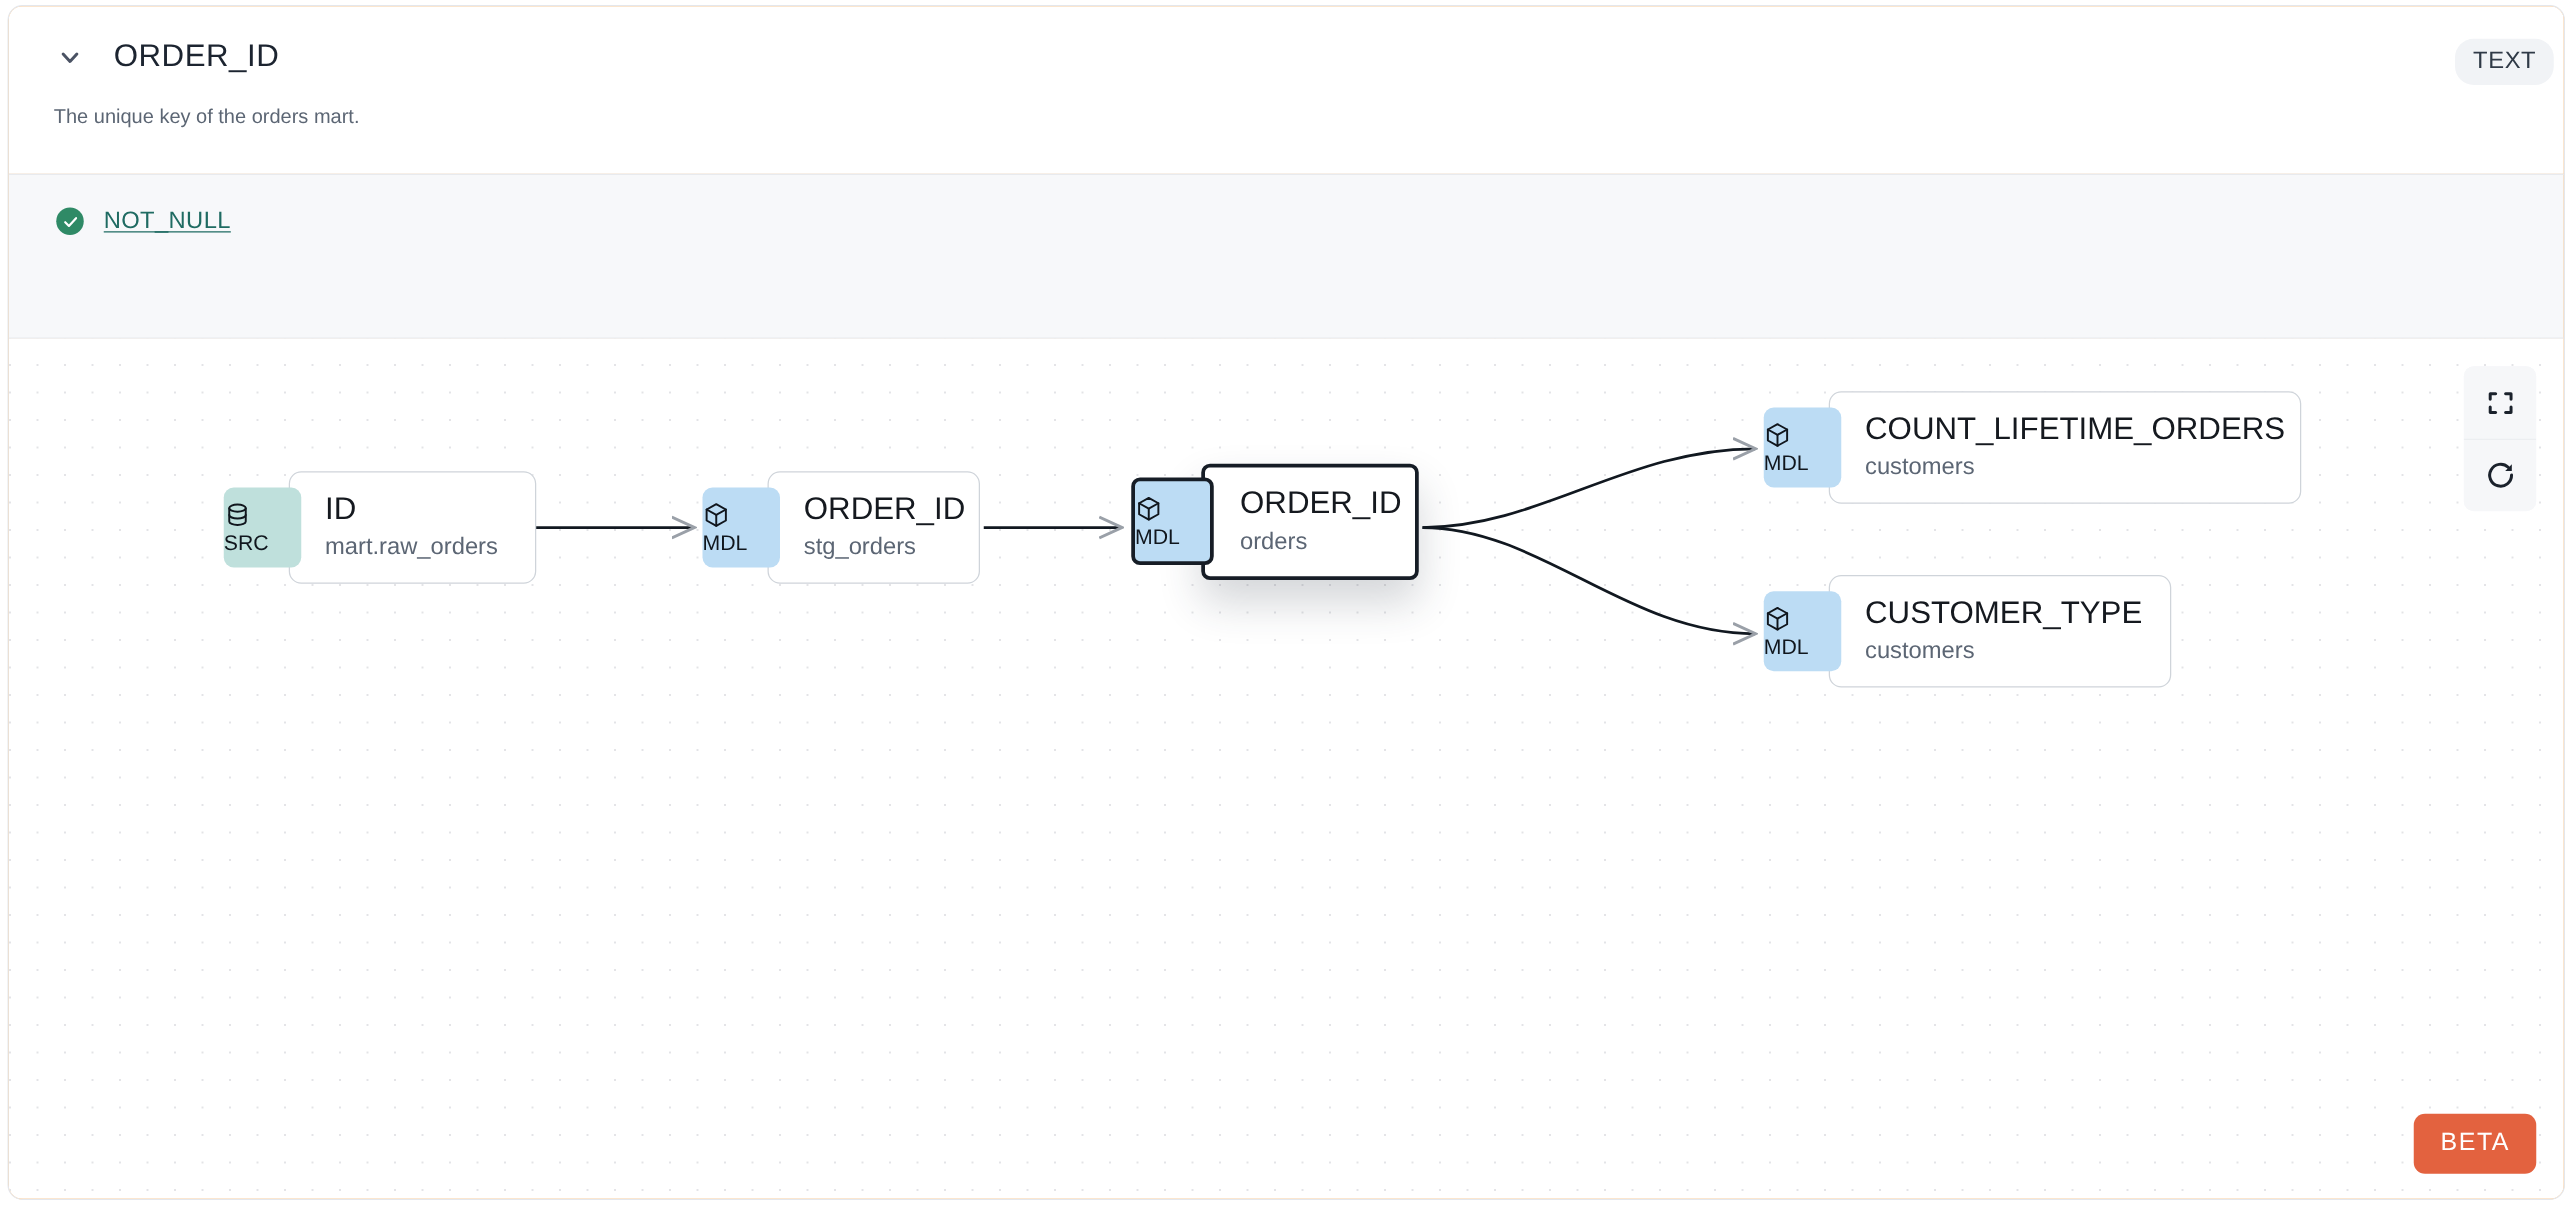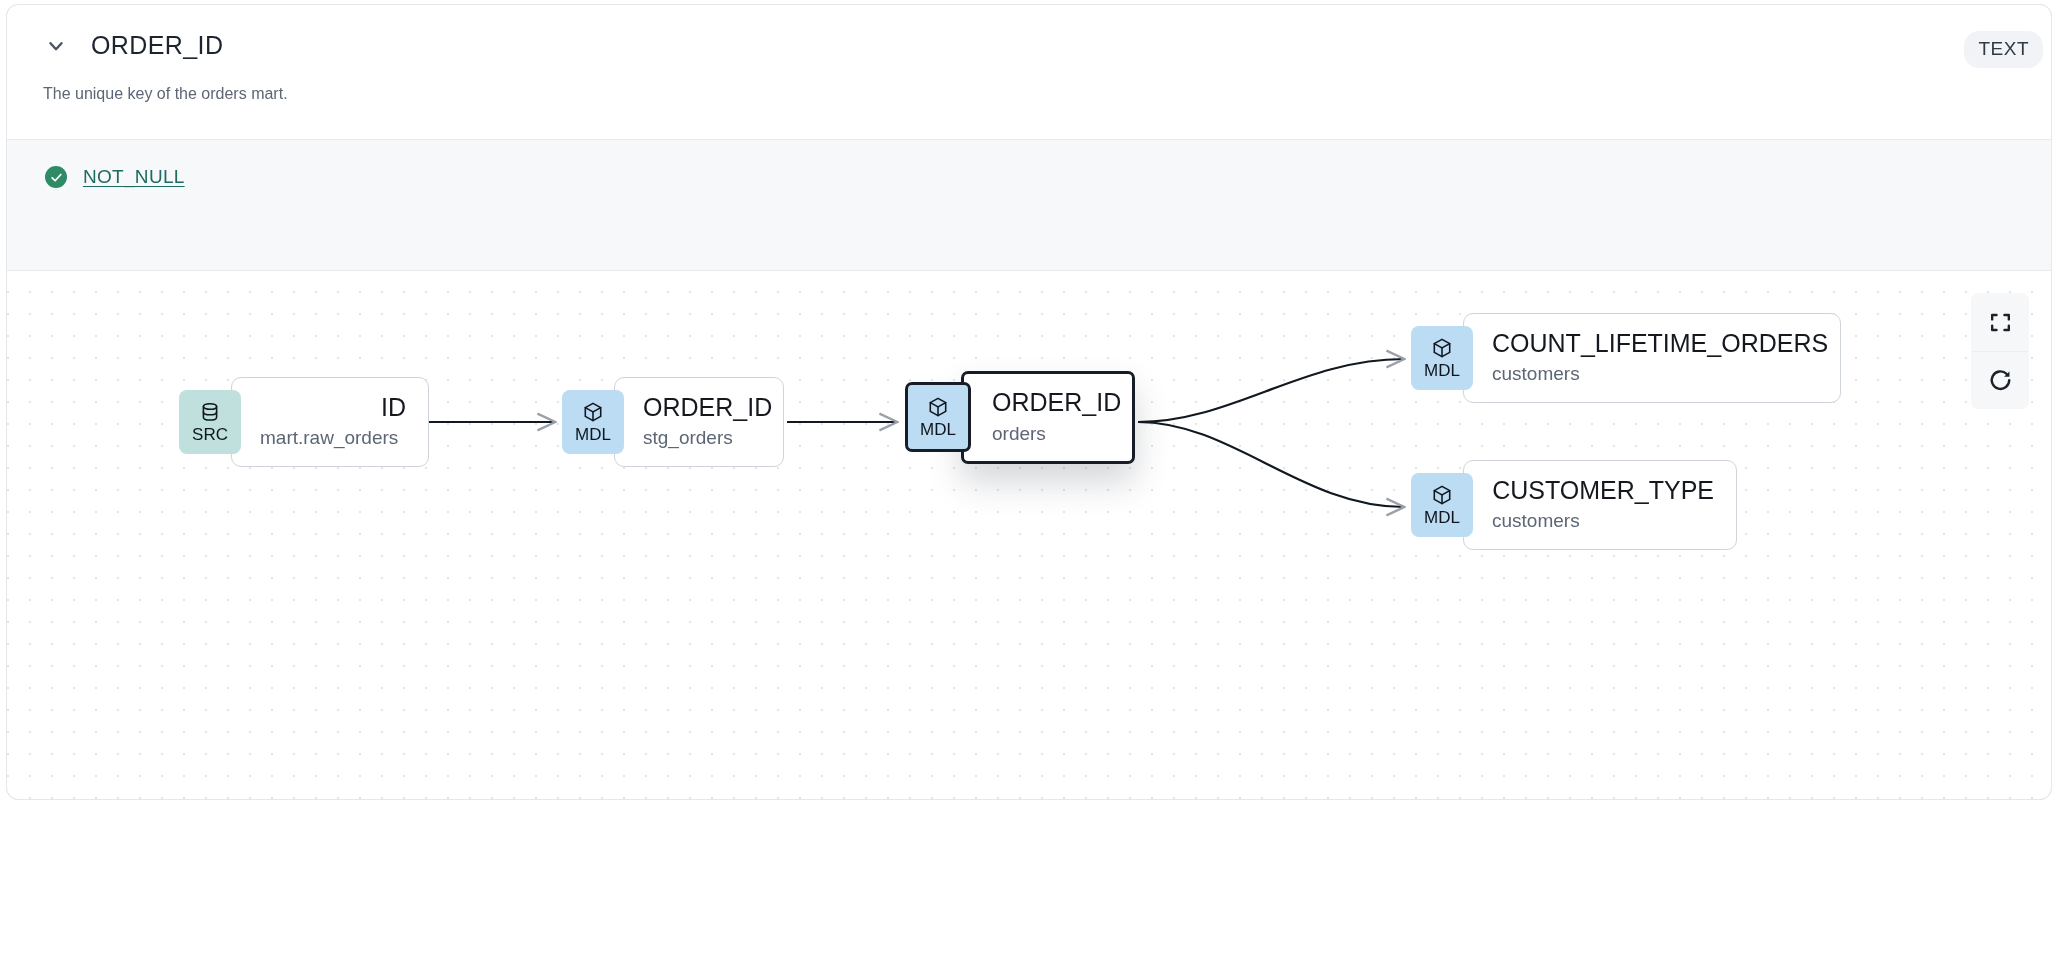--- a/index.html
+++ b/index.html
@@ -8,21 +8,21 @@
     margin: 0; padding: 0;
     width: 2058px; height: 964px;
     background: #ffffff;
     font-family: "Liberation Sans", sans-serif;
     -webkit-font-smoothing: antialiased;
   }
 
   .panel {
     position: absolute;
     left: 6px; top: 4px;
-    width: 2046px; height: 796px;
+    width: 2046px; height: 956px;
     background: #fdba74;
     border: 1px solid #e4e7ec;
     border-radius: 12px;
     overflow: hidden;
   }
 
   
   .header {
     position: relative;
     height: 134px;
@@ -111,21 +111,21 @@
   .node {
     position: absolute;
     display: flex;
     align-items: stretch;
   }
   .node-badge {
     width: 62px;
     border-radius: 8px;
     display: flex;
     flex-direction: column;
-    align-items: center;
+    align-items: flex-start;
     justify-content: center;
     gap: 1px;
     font-size: 17px;
     color: #10161d;
     padding: 6px 0 5px;
     align-self: center;
     height: 64px;
     position: relative;
     z-index: 1;
   }
@@ -142,21 +142,20 @@
     flex-direction: column;
     justify-content: center;
     min-height: 90px;
     position: relative;
   }
   .node-name {
     font-size: 25px;
     color: #15191f;
     line-height: 1.18;
     white-space: nowrap;
-    text-align: right;
   }
   .node-sub {
     font-size: 19px;
     color: #5c6674;
     margin-top: 5px;
     white-space: nowrap;
   }
   
   .node.selected .node-body {
     border: 3px solid #161d26;

